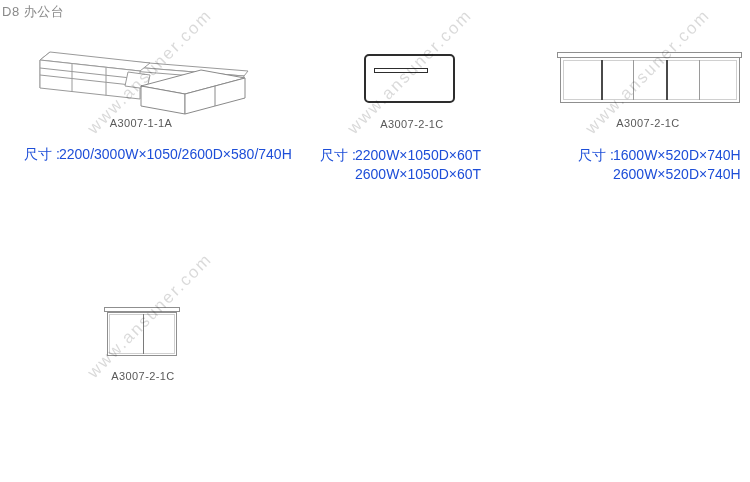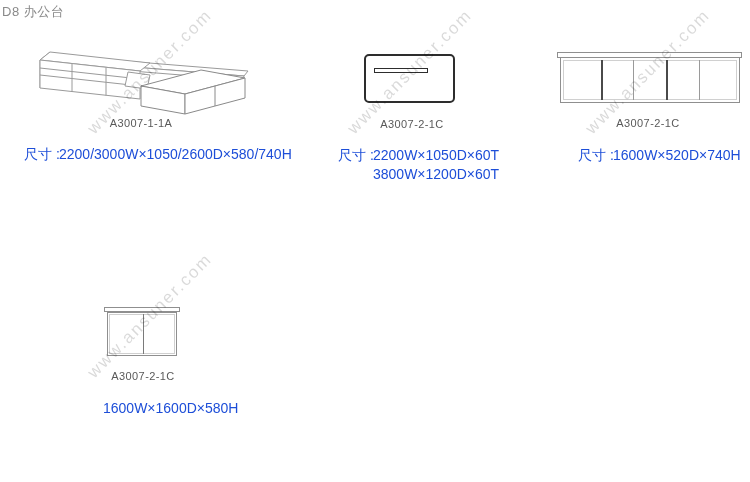--- a/index.html
+++ b/index.html
@@ -103,45 +103,45 @@
 <div class="model" style="left:31px; top:117px;">A3007-1-1A</div>
 <div class="dims" style="left:24px; top:145px;">
   <div class="line first"><span class="prefix">尺寸 :</span><span>2200/3000W×1050/2600D×580/740H</span></div>
 </div>
 
 <div class="panel-top">
   <div class="panel-slot"></div>
 </div>
 <div class="wm" style="left:410px; top:72px;">www.ansuner.com</div>
 <div class="model" style="left:302px; top:118px;">A3007-2-1C</div>
-<div class="dims" style="left:338px; top:146px;">
+<div class="dims" style="left:320px; top:146px;">
   <div class="line first"><span class="prefix">尺寸 :</span><span>2200W×1050D×60T</span></div>
-  <div class="line">3800W×1200D×60T</div>
+  <div class="line">2600W×1050D×60T</div>
 </div>
 
 <div class="credenza">
   <div class="cred-strip"></div>
   <div class="cred-body">
     <div class="cred-inner"></div>
     <div class="cred-div dark" style="left:40px;"></div>
     <div class="cred-div" style="left:72px;"></div>
     <div class="cred-div dark" style="left:105px;"></div>
     <div class="cred-div" style="left:138px;"></div>
   </div>
 </div>
 <div class="wm" style="left:648px; top:72px;">www.ansuner.com</div>
 <div class="model" style="left:538px; top:117px;">A3007-2-1C</div>
 <div class="dims" style="left:578px; top:146px;">
   <div class="line first"><span class="prefix">尺寸 :</span><span>1600W×520D×740H</span></div>
+  <div class="line">2600W×520D×740H</div>
 </div>
 
 <div class="cabinet">
   <div class="cab-strip"></div>
   <div class="cab-body">
     <div class="cab-inner"></div>
     <div class="cab-div"></div>
   </div>
 </div>
 <div class="wm" style="left:150px; top:316px;">www.ansuner.com</div>
 <div class="model" style="left:33px; top:370px;">A3007-2-1C</div>
 <div class="dims" style="left:68px; top:399px;">
-  <div class="line">1600W×1600D×580H</div>
 </div>
 
 </body></html>

